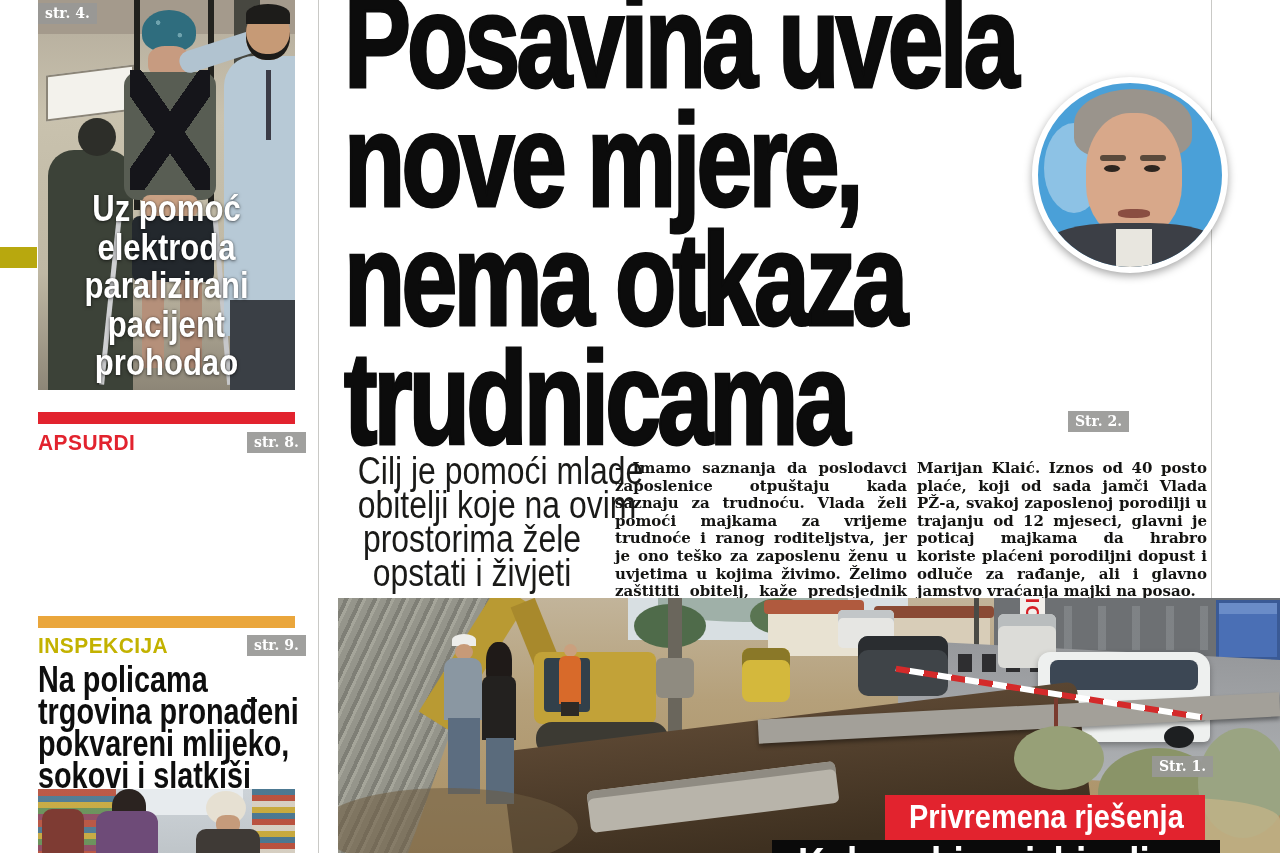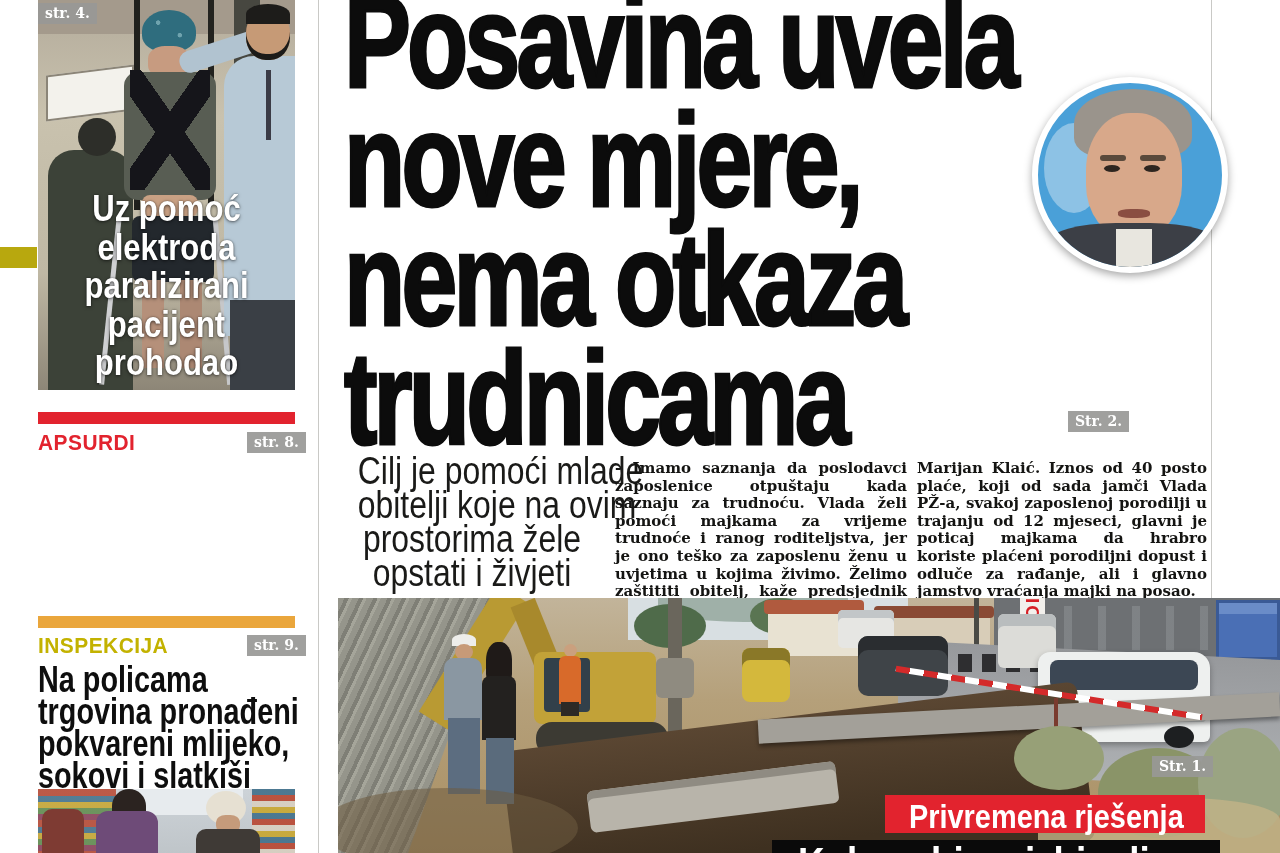--- a/index.html
+++ b/index.html
@@ -206,21 +206,21 @@
     <div class="ph" style="left:148px;top:44px;width:26px;height:40px;background:#1f1a18;border-radius:45% 45% 20% 20%;"></div>
     <div class="ph" style="left:144px;top:78px;width:34px;height:64px;background:#23211f;border-radius:8px 8px 0 0;"></div>
     <div class="ph" style="left:148px;top:140px;width:28px;height:66px;background:#5a6b7c;"></div>
     <div class="ph" style="left:226px;top:46px;width:13px;height:13px;background:#caa07e;border-radius:50%;"></div>
     <div class="ph" style="left:221px;top:58px;width:22px;height:48px;background:#d86a2a;border-radius:6px 6px 0 0;"></div>
     <div class="ph" style="left:223px;top:104px;width:18px;height:14px;background:#2c2a26;"></div>
 
     <div class="ph" style="left:-20px;top:190px;width:260px;height:80px;background:#6e5b40;border-radius:50%;opacity:.55;"></div>
 
     <div class="badge" style="left:814px;top:158px;">Str. 1.</div>
-    <div class="ph banner" style="left:547px;top:197px;width:320px;height:38px;">
+    <div class="ph banner" style="left:547px;top:197px;width:320px;height:57px;">
       <span>Privremena rješenja</span>
     </div>
     <div class="ph blackbar" style="left:434px;top:242px;width:448px;height:13px;">
       <span>Kolaps bi se izbjegli</span>
     </div>
   </div>
 
 </div>
 
 </body></html>

